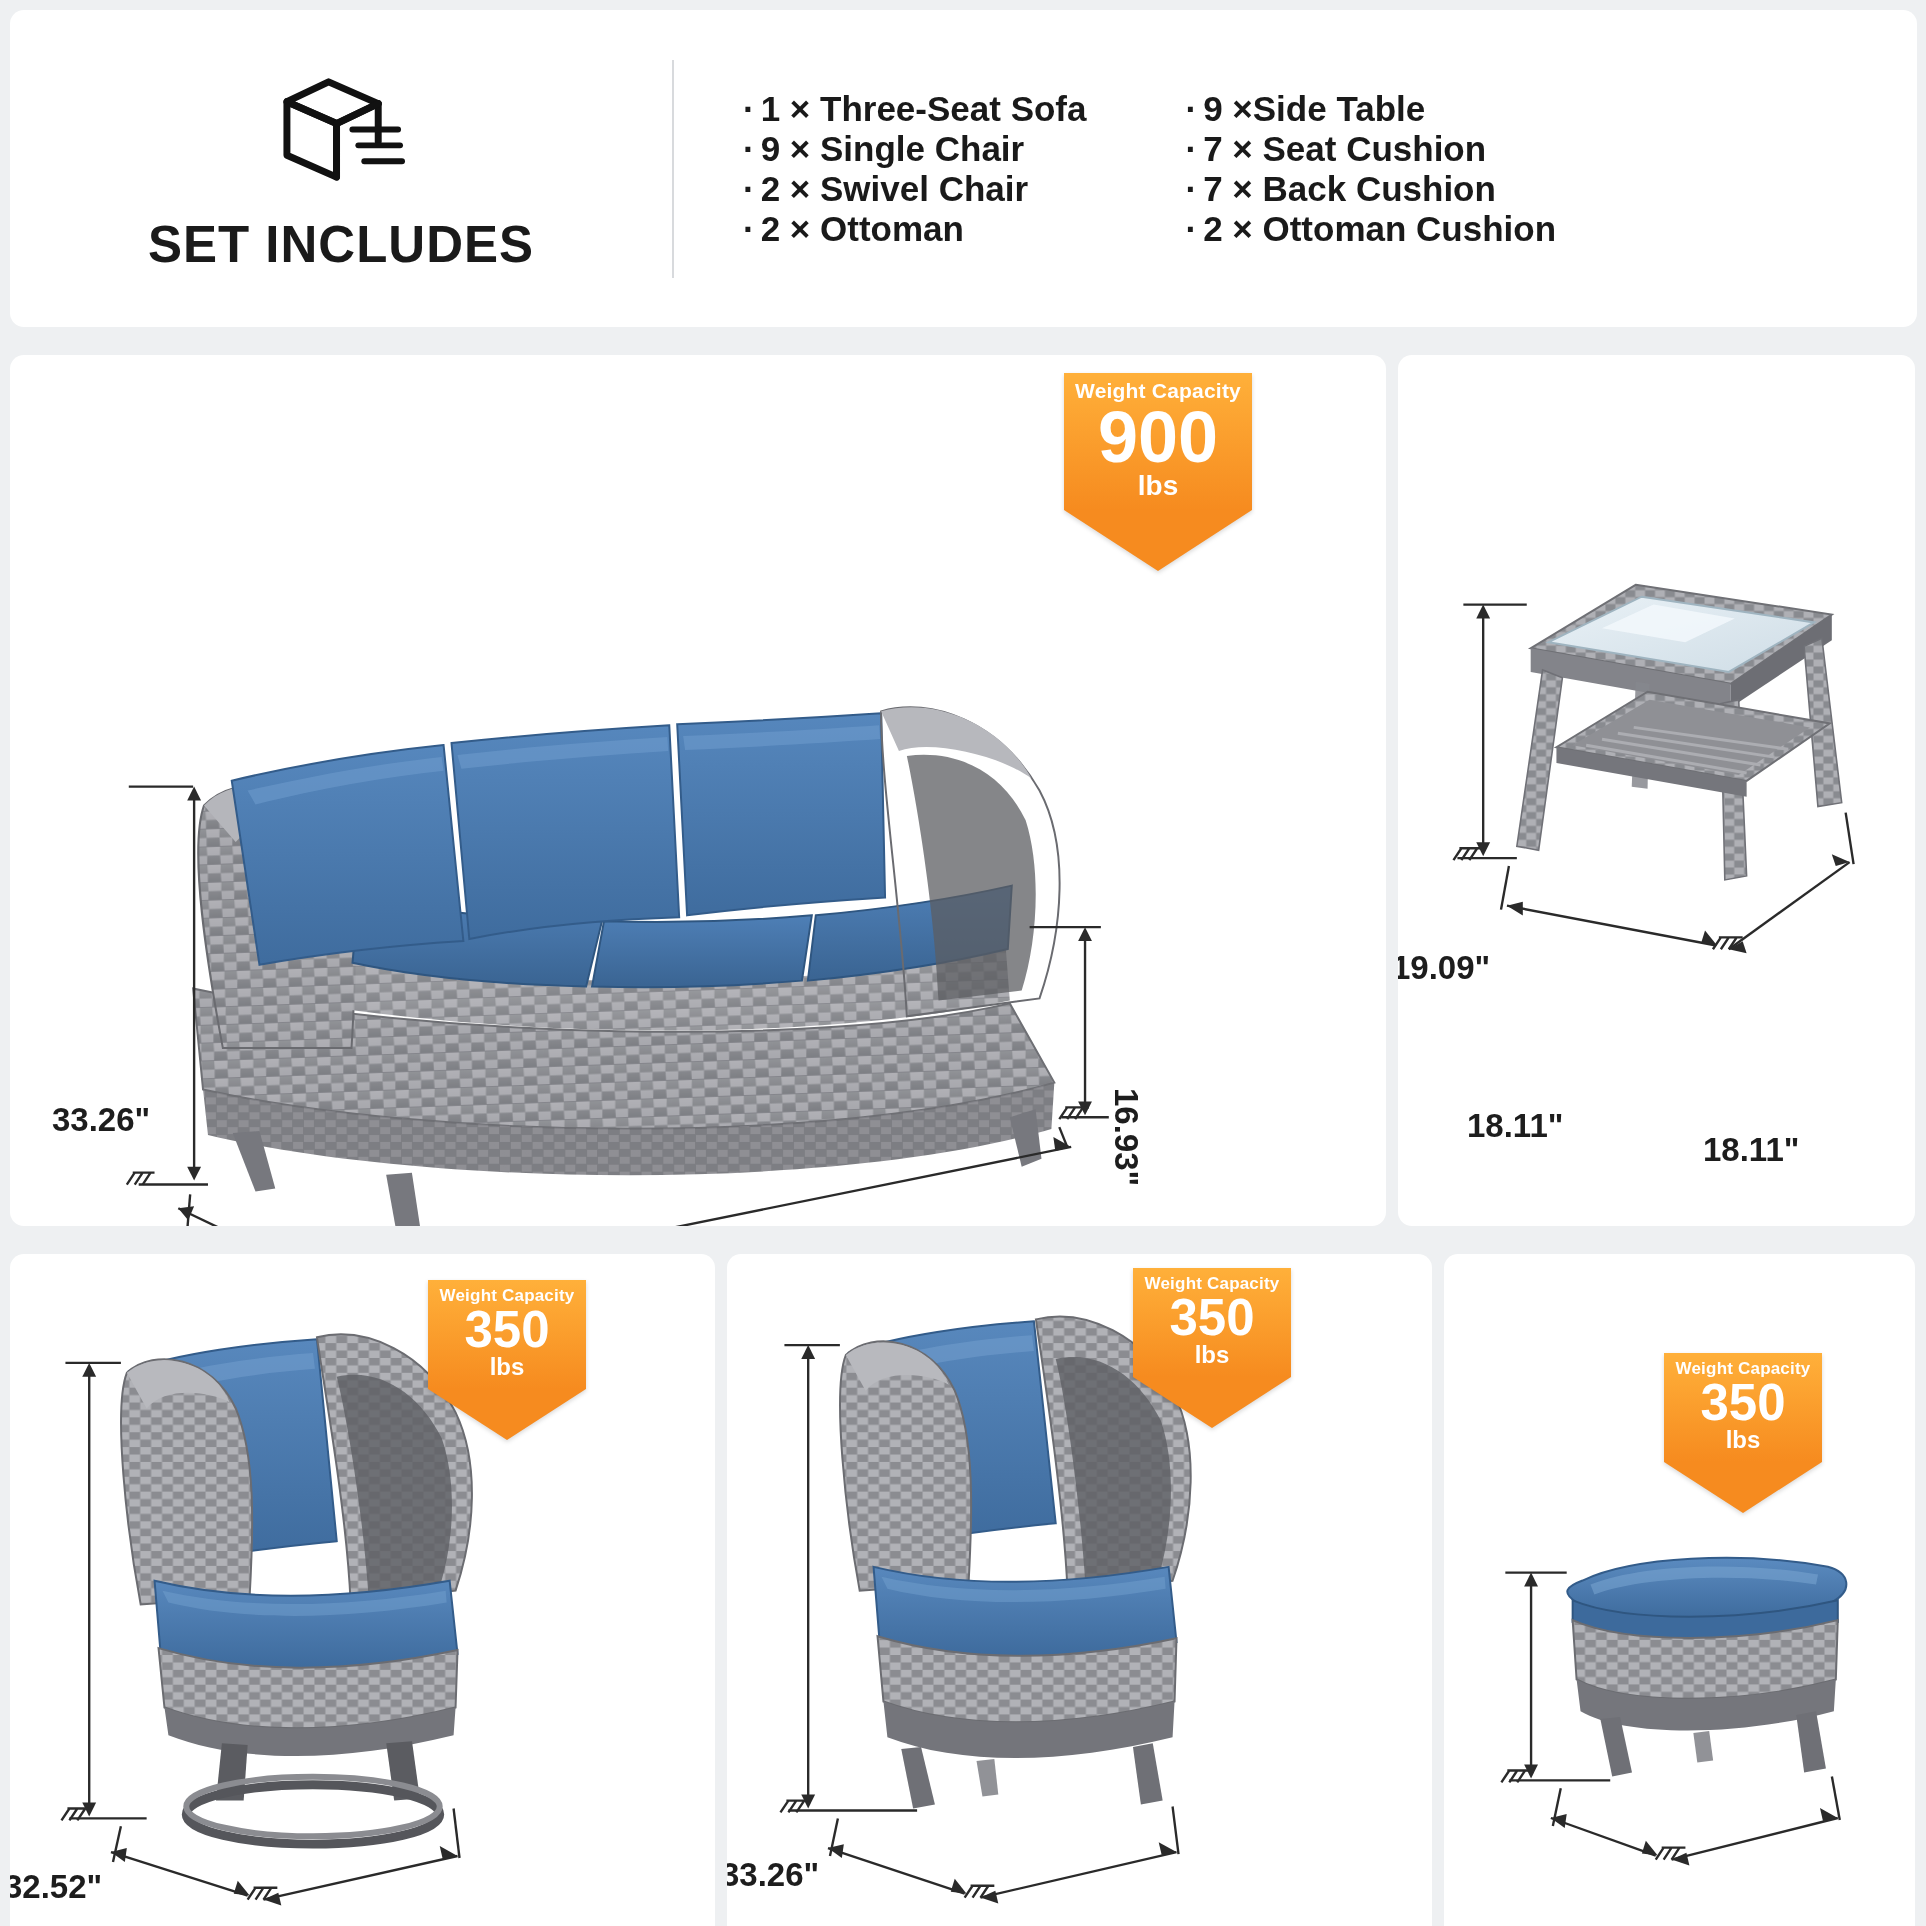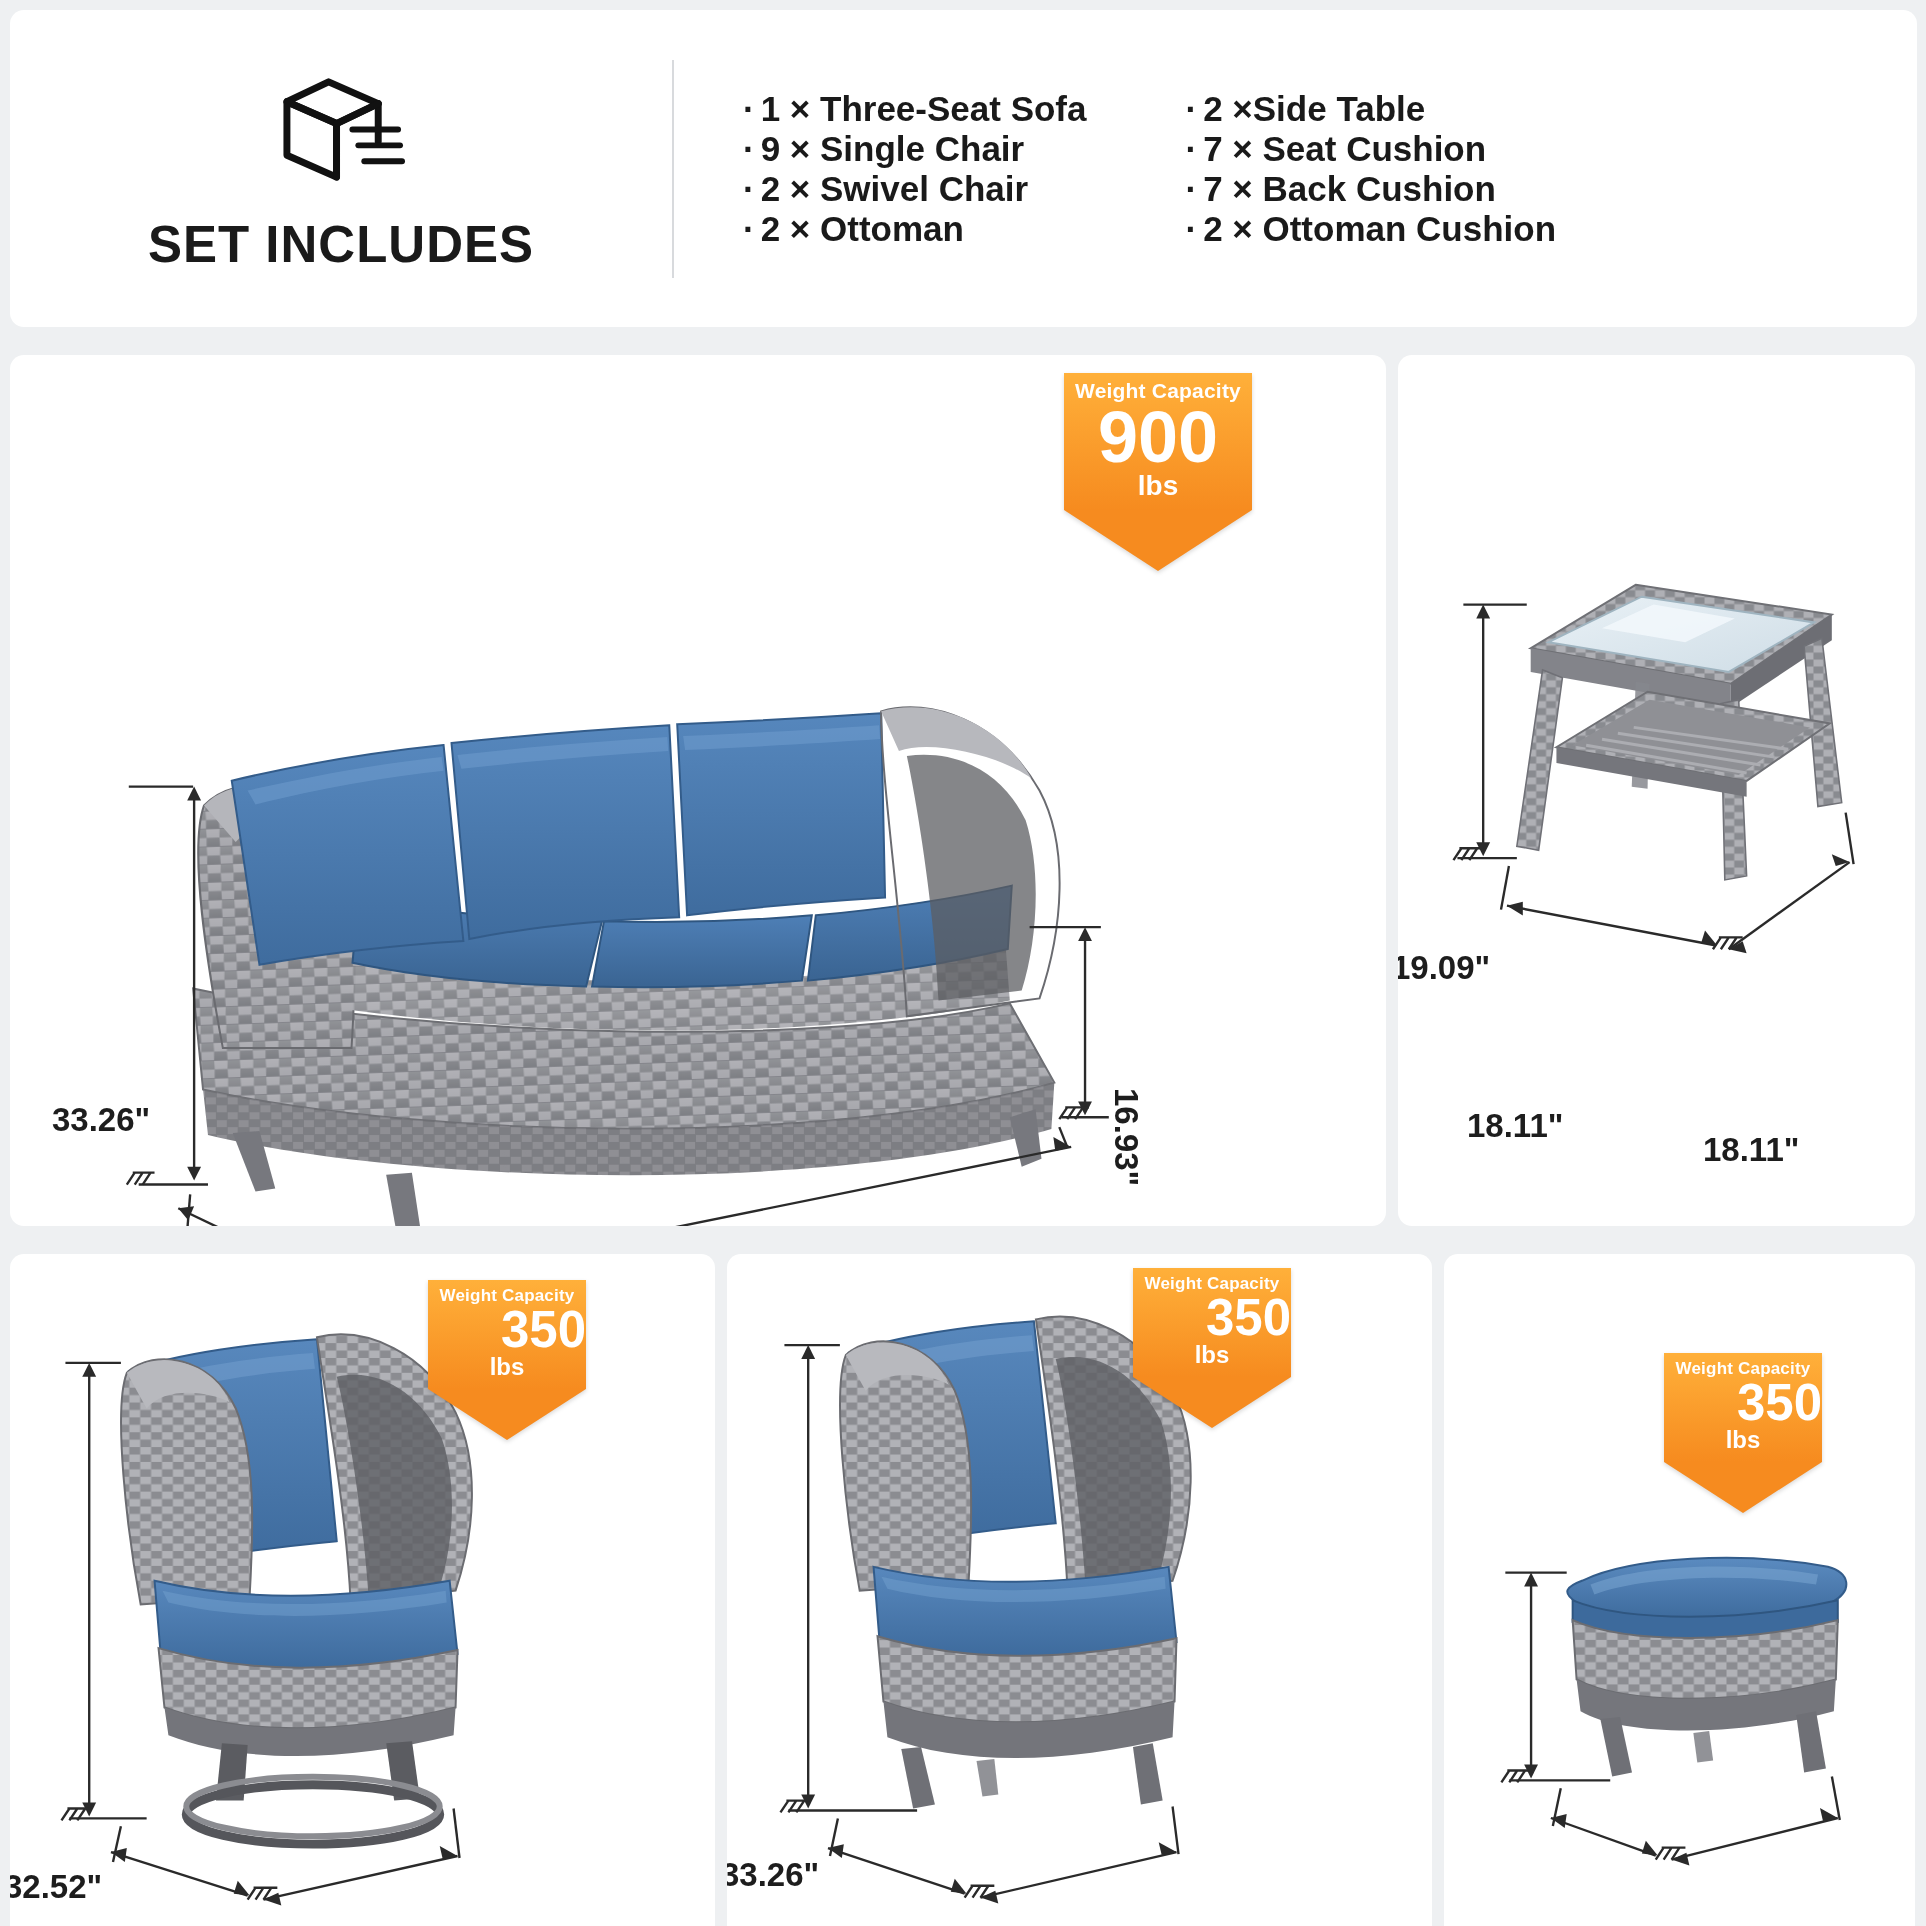--- a/index.html
+++ b/index.html
@@ -71,21 +71,21 @@
   .badge .num { font-size: 72px; line-height: .95; }
   .badge .lbs { font-size: 28px; line-height: 1.1; padding-bottom: 4px; }
   .badge .arrow {
     width: 0; height: 0; margin: 0 auto;
     border-left: 94px solid transparent;
     border-right: 94px solid transparent;
     border-top: 61px solid #f68b1f;
   }
   .badge.small { width: 158px; }
   .badge.small .cap { font-size: 17px; }
-  .badge.small .num { font-size: 51px; text-align: right; }
+  .badge.small .num { font-size: 51px; }
   .badge.small .lbs { font-size: 24px; }
   .badge.small .arrow {
     border-left-width: 79px; border-right-width: 79px; border-top-width: 51px;
   }
 
   
   .svgwrap { position: absolute; inset: 0; }
   .dim-label {
     position: absolute; font-size: 33px; font-weight: bold; color: #1d1d1d;
     white-space: nowrap;
@@ -115,21 +115,21 @@
     </div>
     <div class="divider"></div>
     <div class="includes-lists">
       <div class="inc-col">
         <div class="inc-item"><span class="dot">·</span><span>1 × Three-Seat Sofa</span></div>
         <div class="inc-item"><span class="dot">·</span><span>9 × Single Chair</span></div>
         <div class="inc-item"><span class="dot">·</span><span>2 × Swivel Chair</span></div>
         <div class="inc-item"><span class="dot">·</span><span>2 × Ottoman</span></div>
       </div>
       <div class="inc-col">
-        <div class="inc-item"><span class="dot">·</span><span>2 ×Side Table</span></div>
+        <div class="inc-item"><span class="dot">·</span><span>9 ×Side Table</span></div>
         <div class="inc-item"><span class="dot">·</span><span>7 × Seat Cushion</span></div>
         <div class="inc-item"><span class="dot">·</span><span>7 × Back Cushion</span></div>
         <div class="inc-item"><span class="dot">·</span><span>2 × Ottoman Cushion</span></div>
       </div>
     </div>
   </div>
 
   <div class="grid-row">
 
     <div class="card sofa">

